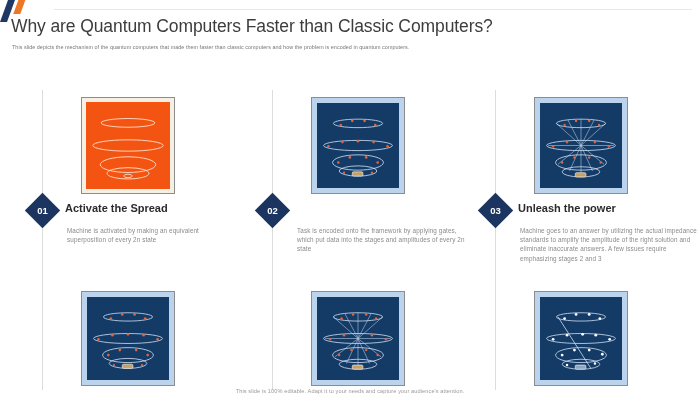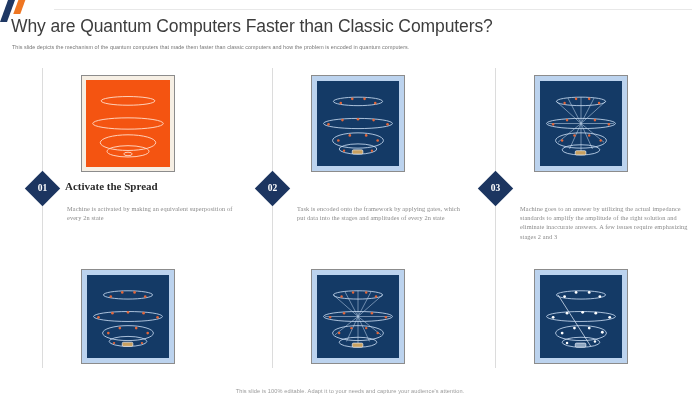--- a/index.html
+++ b/index.html
@@ -70,24 +70,23 @@
     font-size: 5.4px;
     color: #777777;
     letter-spacing: 0.05px;
     white-space: nowrap;
   }
 
   
   .columns {
     position: absolute;
     left: 0;
-    top: 66px;
+    top: 88px;
     width: 700px;
     height: 302px;
-    font-family: Liberation Serif, serif;
   }
   .column {
     position: absolute;
     top: 0;
     width: 188px;
     height: 302px;
   }
   .col-1 { left: 42px; }
   .col-2 { left: 272px; padding-left: 38px; }
   .col-3 { left: 495px; }
@@ -421,20 +420,21 @@
             <circle cx="60" cy="64" r="1.5"></circle>
               <circle cx="74" cy="70" r="1.5"></circle>
           </g>
         </svg>
       </div>
     </div>
 
     <div class="step-row">
       <div class="badge"></div>
       <div class="badge-text">03</div>
+      <div class="step-title">Unleash the power</div>
     </div>
     <div class="step-body">Machine goes to an answer by utilizing the actual impedance standards to amplify the amplitude of the right solution and eliminate inaccurate answers. A few issues require emphasizing stages 2 and 3</div>
 
     <div class="visual vis-bottom frame-blue">
       <div class="visual-inner">
         <svg viewBox="0 0 100 100" preserveAspectRatio="none">
           <g fill="none" stroke="#c9dcf2" stroke-width="1">
             <ellipse cx="50" cy="24" rx="30" ry="5"></ellipse>
             <ellipse cx="50" cy="50" rx="42" ry="6"></ellipse>
             <ellipse cx="50" cy="70" rx="31" ry="9"></ellipse>

